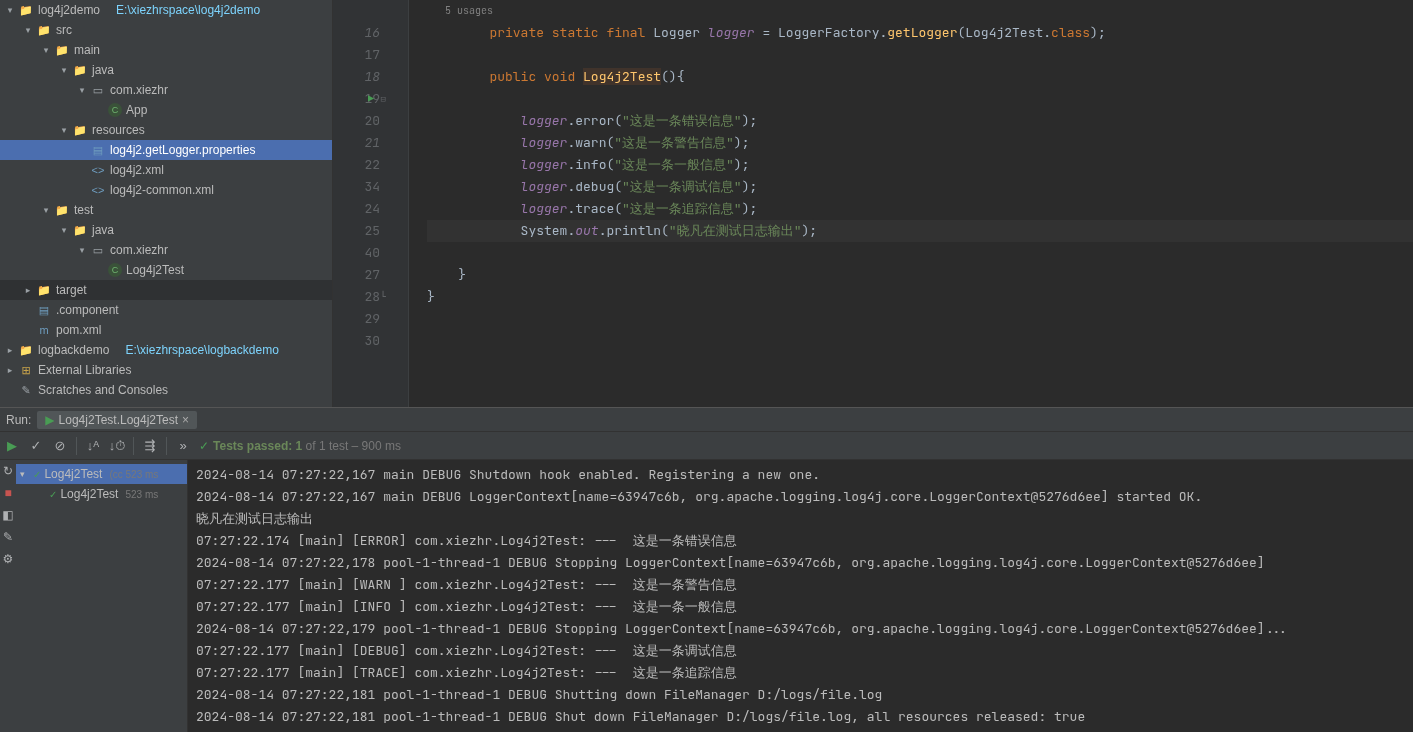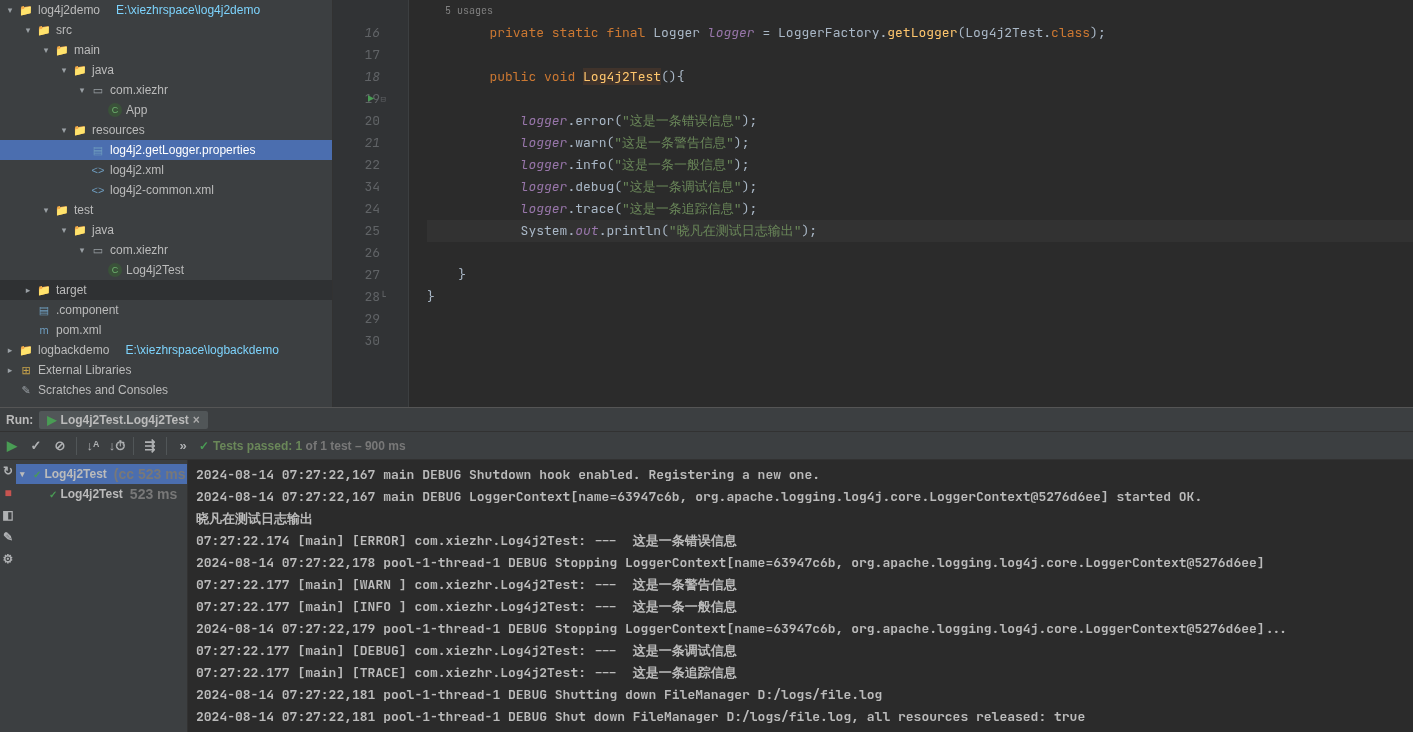--- a/index.html
+++ b/index.html
@@ -90,21 +90,20 @@
 .hl-method { background: #40332b; color:#ffc66d; }
 .id { color: #a9b7c6; }
 .usage { color: #808080; font-size: 10px; padding-left: 18px; height:22px;}
 
 .bottom {
   flex: 1;
   display: flex;
   flex-direction: column;
   background: #fde047;
   border-top: 1px solid #555;
-  font-weight: bold;
 }
 .runbar {
   height: 24px;
   background: #3c3f41;
   display: flex;
   align-items: center;
   padding: 0 6px;
   border-bottom: 1px solid #323232;
   gap: 6px;
 }
@@ -135,21 +134,21 @@
   width: 16px; background: #3c3f41; display:flex; flex-direction:column;
   align-items:center; padding-top:4px; gap:8px;
 }
 .left-tool span { color:#afb1b3; font-size:12px; cursor:pointer; }
 .test-tree {
   width: 172px; background: #3c3f41; border-right:1px solid #323232;
   padding-top: 4px;
 }
 .test-row { display:flex; align-items:center; height:20px; padding-left:4px; gap:3px;}
 .test-row .chk { color:#499c54; font-size:10px; }
-.test-row .ms { color:#787878; font-size:14px; margin-left:4px;}
+.test-row .ms { color:#787878; font-size:10px; margin-left:4px;}
 .console {
   flex: 1;
   font-family: "JetBrains Mono", Consolas, monospace;
   font-size: 13px;
   line-height: 22px;
   padding: 4px 8px;
   color: #bbbbbb;
   background: #2b2b2b;
   white-space: pre;
   overflow: hidden;
@@ -269,21 +268,21 @@
         <div class="ln" style="position: relative; font-style: italic;">16</div>
         <div class="ln" style="position: relative;">17</div>
         <div class="ln" style="position: relative; font-style: italic;">18</div>
         <div class="ln" style="position: relative;">19<span class="run-mark" style="top: 0px;">▶</span><span class="fold" style="top: 0px;">⊟</span></div>
         <div class="ln" style="position: relative;">20</div>
         <div class="ln" style="position: relative; font-style: italic;">21</div>
         <div class="ln" style="position: relative;">22</div>
         <div class="ln" style="position: relative;">34</div>
         <div class="ln" style="position: relative;">24</div>
         <div class="ln" style="position: relative;">25</div>
-        <div class="ln" style="position: relative;">26</div>
+        <div class="ln" style="position: relative;">40</div>
         <div class="ln" style="position: relative;">27</div>
         <div class="ln" style="position: relative;">28<span class="fold" style="top: 0px;">└</span></div>
         <div class="ln" style="position: relative;">29</div>
         <div class="ln" style="position: relative;">30</div>
       </div>
     <div class="code" id="code">
         <div class="usage">    5 usages</div>
         <div class="line"><span>        </span><span class="kw">private </span><span class="kw">static </span><span class="kw">final </span><span class="class">Logger </span><span class="field">logger </span><span class="id">= LoggerFactory.</span><span class="method">getLogger</span><span class="id">(Log4j2Test.</span><span class="kw">class</span><span class="id">);</span></div>
         <div class="line"></div>
         <div class="line"><span>        </span><span class="kw">public </span><span class="kw">void </span><span class="hl-method">Log4j2Test</span><span class="id">(){</span></div>

